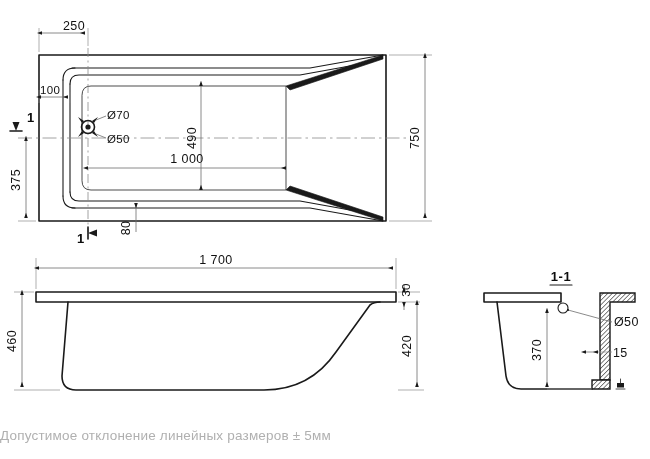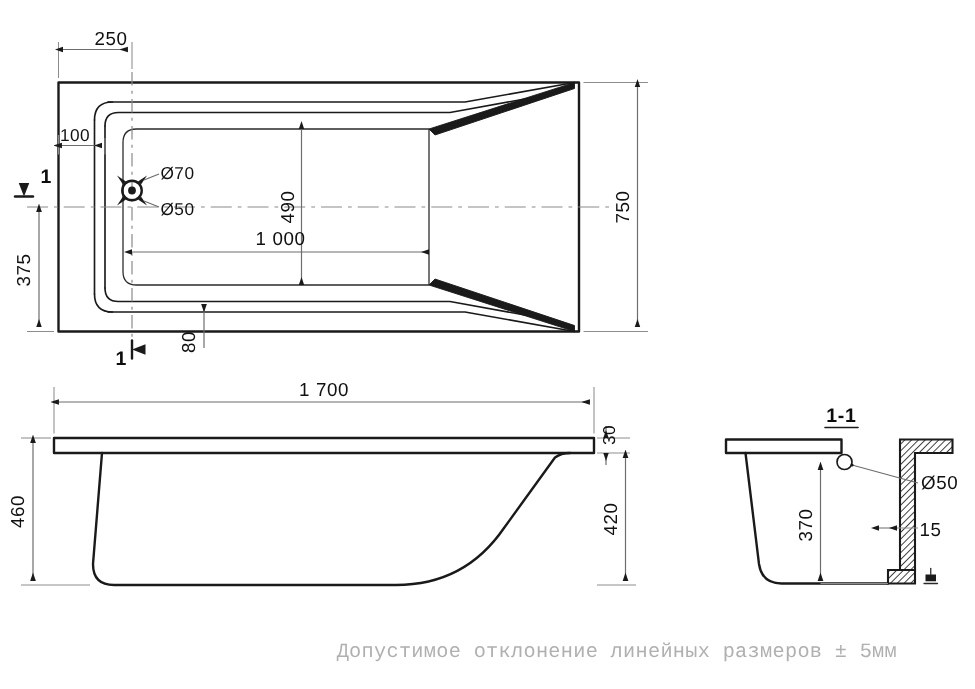--- a/index.html
+++ b/index.html
@@ -107,22 +107,22 @@
     font-size: 13px;
     font-weight: bold;
     fill: #0d0d0d;
     letter-spacing: 0.5px;
   }
   .caption {
     position: absolute;
     left: 0;
     top: 428px;
     width: 598px;
-    text-align: right;
-    font-family: Liberation Mono, monospace;
+    text-align: left;
+    font-family: Liberation Sans, sans-serif;
     font-size: 13.5px;
     color: #b0b0b0;
     letter-spacing: 0.2px;
     white-space: nowrap;
   }
 </style>
 </head>
 <body>
 
 <div id="drawing-root">

